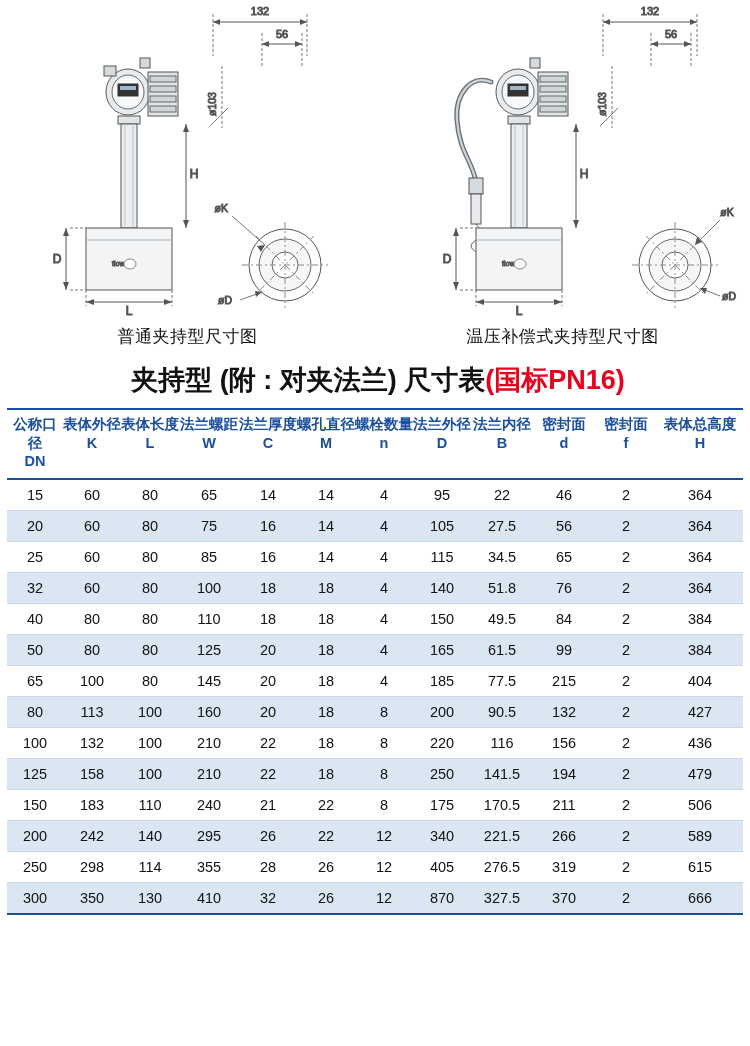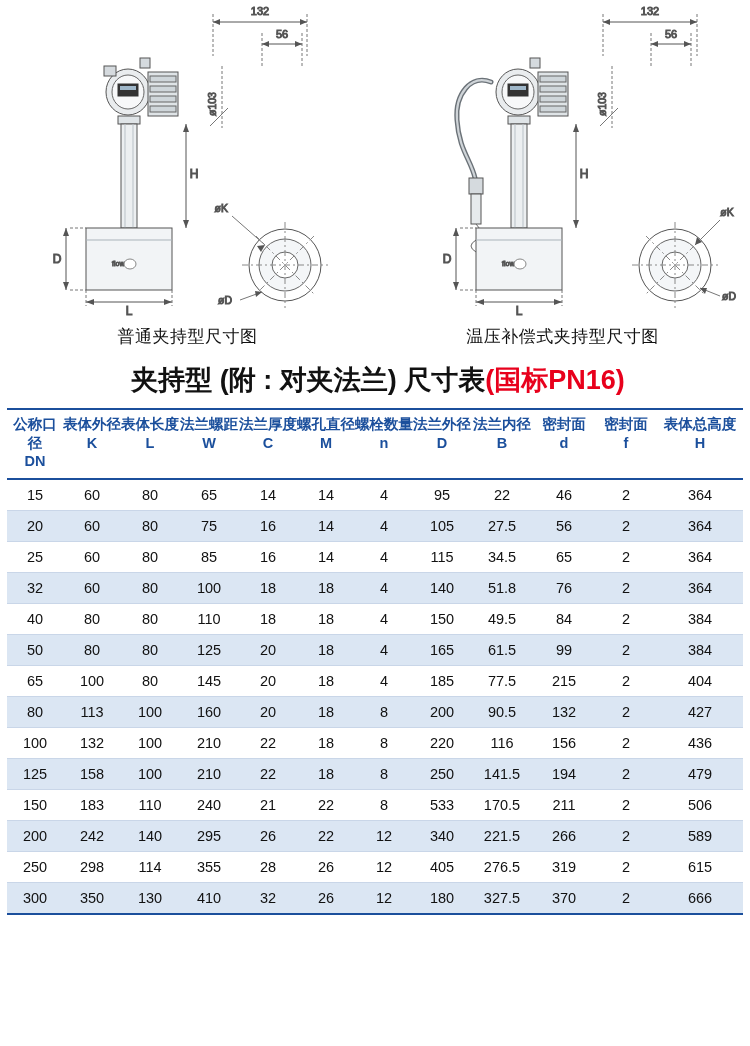--- a/index.html
+++ b/index.html
@@ -486,21 +486,21 @@
         <td>479</td>
       </tr>
       <tr>
         <td>150</td>
         <td>183</td>
         <td>110</td>
         <td>240</td>
         <td>21</td>
         <td>22</td>
         <td>8</td>
-        <td>533</td>
+        <td>175</td>
         <td>170.5</td>
         <td>211</td>
         <td>2</td>
         <td>506</td>
       </tr>
       <tr>
         <td>200</td>
         <td>242</td>
         <td>140</td>
         <td>295</td>
@@ -528,20 +528,20 @@
         <td>615</td>
       </tr>
       <tr>
         <td>300</td>
         <td>350</td>
         <td>130</td>
         <td>410</td>
         <td>32</td>
         <td>26</td>
         <td>12</td>
-        <td>180</td>
+        <td>870</td>
         <td>327.5</td>
         <td>370</td>
         <td>2</td>
         <td>666</td>
       </tr>
     </tbody>
 </table>
 
 </body></html>

